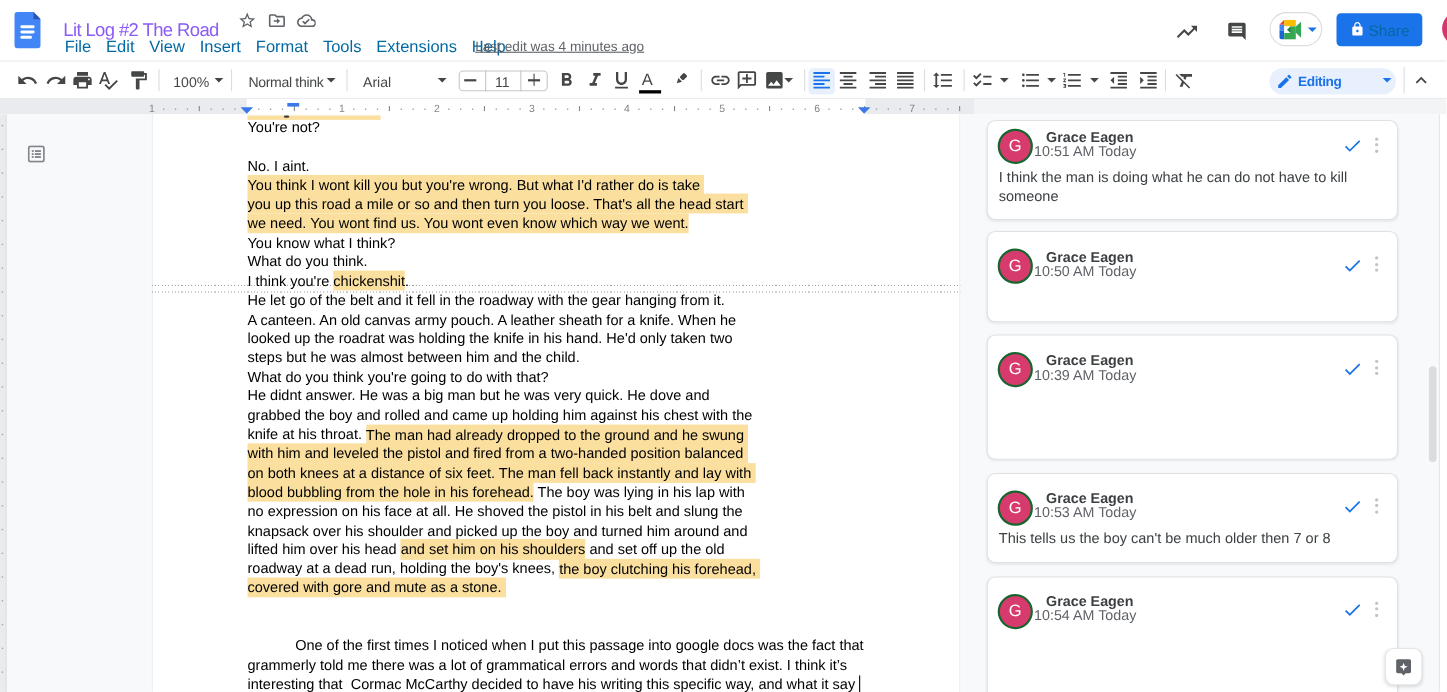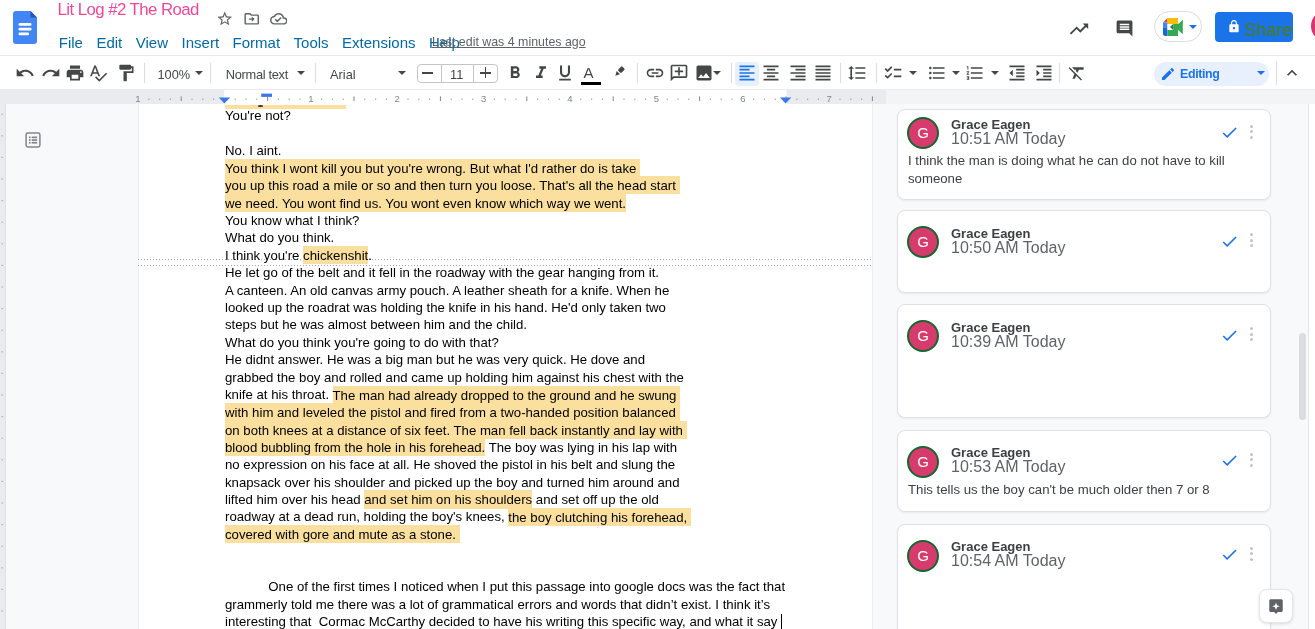--- a/index.html
+++ b/index.html
@@ -1,21 +1,21 @@
 <!DOCTYPE html>
 <html><head><meta charset="utf-8">
 <style>
 *{margin:0;padding:0;box-sizing:border-box}
 html,body{width:1315px;height:629px;overflow:hidden;background:#fff;
  font-family:"Liberation Sans",sans-serif;-webkit-font-smoothing:antialiased}
 .abs{position:absolute}
 #root{position:relative;width:1315px;height:629px;transform:translateZ(0)}
 
 #topbar{position:absolute;left:0;top:0;width:1315px;height:56px;background:#fff;border-bottom:1px solid #e8eaed}
-#title{position:absolute;left:57.5px;top:0;font-size:16.8px;color:#ec4899;letter-spacing:-0.55px;white-space:pre}
+#title{position:absolute;left:57.5px;top:18px;font-size:16.8px;color:#8b5cf6;letter-spacing:-0.55px;white-space:pre}
 .menu{position:absolute;top:33.5px;font-size:15px;color:#0369a1;white-space:pre}
 #lastedit{position:absolute;left:432px;top:34.5px;font-size:12.4px;color:#5f6368;text-decoration:underline;white-space:pre}
 .tico{position:absolute;color:#5f6368}
 
 #toolbar{position:absolute;left:0;top:57px;width:1315px;height:33px;background:#fff}
 .ti{position:absolute;top:63px}
 .tsep{position:absolute;top:63px;width:1px;height:20px;background:#dadce0}
 .tlabel{position:absolute;font-size:12.8px;color:#444746;white-space:pre}
 .caret{position:absolute;width:0;height:0;border-left:4px solid transparent;border-right:4px solid transparent;border-top:4px solid #444746}
 
@@ -23,21 +23,21 @@
 
 #canvas{position:absolute;left:0;top:104px;width:1315px;height:525px;background:#f8f9fa}
 #pagew{position:absolute;left:138px;top:0;width:735px;height:525px;background:#fff;border-left:1px solid #eceef0;border-right:1px solid #eceef0}
 #doctext{position:absolute;left:225px;top:3px;font-size:13.2px;line-height:17.45px;color:#000;white-space:pre}
 #doctext .hl{background:#fadf9f;padding-top:1.6px;padding-bottom:1.6px}
 .dotline{position:absolute;left:138px;width:735px;height:1px;background:repeating-linear-gradient(90deg,#a6a6a6 0 1px,transparent 1px 3px)}
 
 .card{position:absolute;left:897px;width:374px;background:#fff;border:1px solid #dfe1e5;border-radius:8px;box-shadow:0 1px 2px rgba(60,64,67,.08)}
 .av{position:absolute;left:9px;width:32px;height:32px;border-radius:50%;background:#d73a6d;border:2.3px solid #17652f;color:#fff;font-size:15px;text-align:center;line-height:27px}
 .nm{position:absolute;left:53px;font-size:13px;font-weight:700;color:#3c4043;white-space:pre}
-.tm{position:absolute;left:53px;font-size:16px;color:#5f6368;white-space:pre}
+.tm{position:absolute;left:42px;font-size:13px;color:#5f6368;white-space:pre}
 .ctext{position:absolute;left:10px;width:350px;font-size:13.2px;line-height:17.6px;color:#3c4043}
 .chk{position:absolute;left:322px}
 .dots{position:absolute;left:352px;width:4px}
 .dots i{display:block;width:3px;height:3px;border-radius:50%;background:#c1c4c7;margin-bottom:2.4px}
 
 #scrolltrack{position:absolute;left:1308px;top:0;width:7px;height:525px;background:#fff;border-left:1px solid #e3e5e8}
 #scrollthumb{position:absolute;left:1299px;top:229px;width:7px;height:87px;border-radius:3.5px;background:#dadce0}
 #explore{position:absolute;left:1259px;top:485px;width:34px;height:34px;background:#fff;border:1px solid #e4e6e8;border-radius:8px;box-shadow:0 1px 3px rgba(0,0,0,.12)}
 </style></head>
 <body>
@@ -80,21 +80,21 @@
  <rect x="4.5" y="12" width="10.5" height="6" fill="#34a853"></rect>
  <rect x="10.5" y="6" width="4.5" height="6" fill="#34a853"></rect>
  <polygon points="10.5,5.7 10.5,12.3 7,9" fill="#188038"></polygon>
  <polygon points="15,6.2 19.8,1.7 19.8,16.3 15,11.8" fill="#34a853"></polygon>
 </svg>
 <div class="caret" style="left:1189px;top:24.5px;border-top-color:#1a73e8"></div>
 <div class="abs" style="left:1215px;top:11.5px;width:78px;height:30.5px;background:#1a73e8;border-radius:4px"></div>
 <svg class="abs" style="left:1227px;top:19px" width="14" height="15" viewBox="0 0 24 24" fill="#fff">
       <path d="M18 8h-1V6c0-2.76-2.24-5-5-5S7 3.24 7 6v2H6c-1.1 0-2 .9-2 2v10c0 1.1.9 2 2 2h12c1.1 0 2-.9 2-2V10c0-1.1-.9-2-2-2zm-6 9c-1.1 0-2-.9-2-2s.9-2 2-2 2 .9 2 2-.9 2-2 2zm3.1-9H8.9V6c0-1.71 1.39-3.1 3.1-3.1 1.71 0 3.1 1.39 3.1 3.1v2z"></path>
     </svg>
-<div class="abs" style="left:1244px;top:19.5px;font-size:18px;color:#4d7c0f">Share</div>
+<div class="abs" style="left:1244px;top:19.5px;font-size:14px;color:#0369a1">Share</div>
 <div class="abs" style="left:1311px;top:10px;width:21px;height:32px;border-radius:16px 0 0 16px;background:#d6356f"></div>
 
 <div id="toolbar"></div>
 <div class="abs" style="left:0;top:89px;width:1315px;height:1px;background:#e9ebee"></div>
 <svg class="ti" style="left:14.7px" width="20" height="20" viewBox="0 0 24 24" fill="#444746">
       <path d="M12.5 8c-2.65 0-5.05.99-6.9 2.6L2 7v9h9l-3.62-3.62c1.39-1.16 3.16-1.88 5.12-1.88 3.54 0 6.55 2.31 7.6 5.5l2.37-.78C21.08 11.03 17.15 8 12.5 8z"></path>
     </svg>
 <svg class="ti" style="left:41.4px" width="20" height="20" viewBox="0 0 24 24" fill="#444746">
       <path d="M18.4 10.6C16.55 8.99 14.15 8 11.5 8c-4.65 0-8.58 3.03-9.96 7.22L3.9 16c1.05-3.19 4.05-5.5 7.6-5.5 1.95 0 3.73.72 5.12 1.88L13 16h9V7l-3.6 3.6z"></path>
     </svg>
@@ -104,21 +104,21 @@
 <svg class="ti" style="left:88px" width="20" height="20" viewBox="0 0 24 24" fill="#444746">
       <path d="M12.45 16h2.09L9.43 3H7.57L2.46 16h2.09l1.12-3h5.64l1.14 3zm-6.02-5L8.5 5.48 10.57 11H6.43zm15.16.59l-8.09 8.09L9.83 16l-1.41 1.41 5.09 5.09L23 13l-1.41-1.41z"></path>
     </svg>
 <svg class="ti" style="left:116px" width="20" height="20" viewBox="0 0 24 24" fill="#444746">
       <path d="M18 4V3c0-.55-.45-1-1-1H5c-.55 0-1 .45-1 1v4c0 .55.45 1 1 1h12c.55 0 1-.45 1-1V6h1v4H9v11c0 .55.45 1 1 1h2c.55 0 1-.45 1-1v-9h8V4h-3z"></path>
     </svg>
 <div class="tsep" style="left:143.7px"></div>
 <div class="tlabel" style="left:157.5px;top:66.8px">100%</div>
 <div class="caret" style="left:195.3px;top:71px"></div>
 <div class="tsep" style="left:210.4px"></div>
-<div class="tlabel" style="left:225.8px;top:66.8px;letter-spacing:-0.3px">Normal text</div>
+<div class="tlabel" style="left:225.8px;top:66.8px;letter-spacing:-0.3px">Normal think</div>
 <div class="caret" style="left:297px;top:71px"></div>
 <div class="tsep" style="left:314.8px"></div>
 <div class="tlabel" style="left:330px;top:66.8px">Arial</div>
 <div class="caret" style="left:398px;top:71px"></div>
 
 <div class="abs" style="left:417px;top:64px;width:80.5px;height:19px;border:1px solid #c4c7c5;border-radius:4px"></div>
 <div class="abs" style="left:440.5px;top:64px;width:33.5px;height:19px;border-left:1px solid #c4c7c5;border-right:1px solid #c4c7c5"></div>
 <div class="abs" style="left:422px;top:71.8px;width:11px;height:1.8px;background:#444746"></div>
 <div class="tlabel" style="left:450px;top:66.8px">11</div>
 <div class="abs" style="left:480px;top:71.8px;width:11px;height:1.8px;background:#444746"></div>

